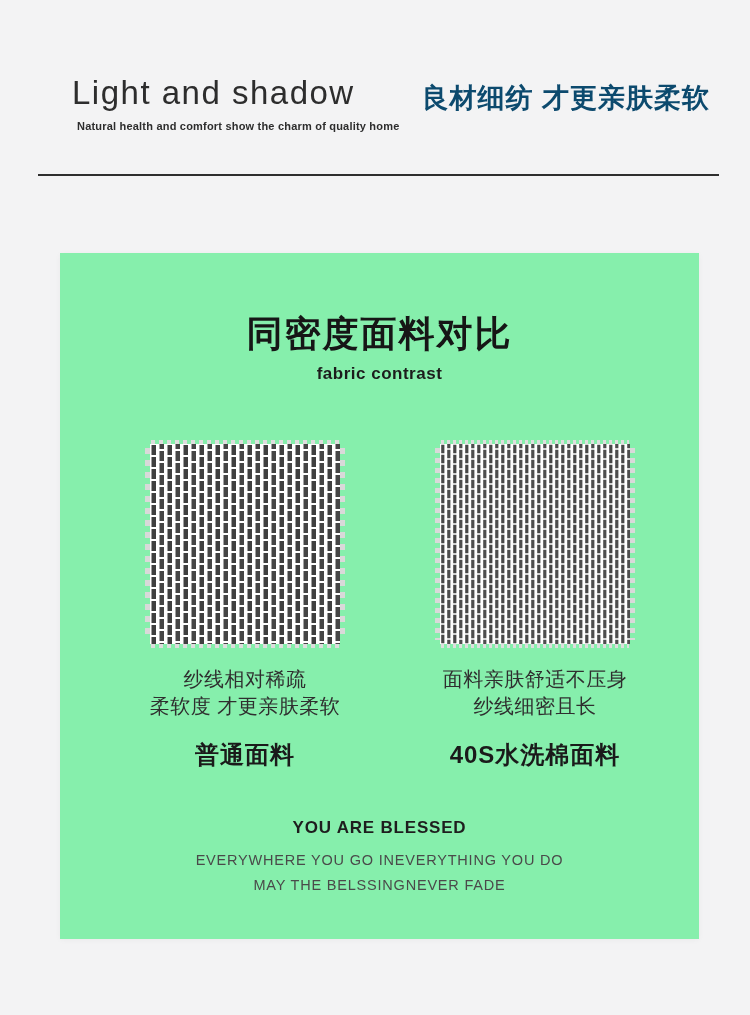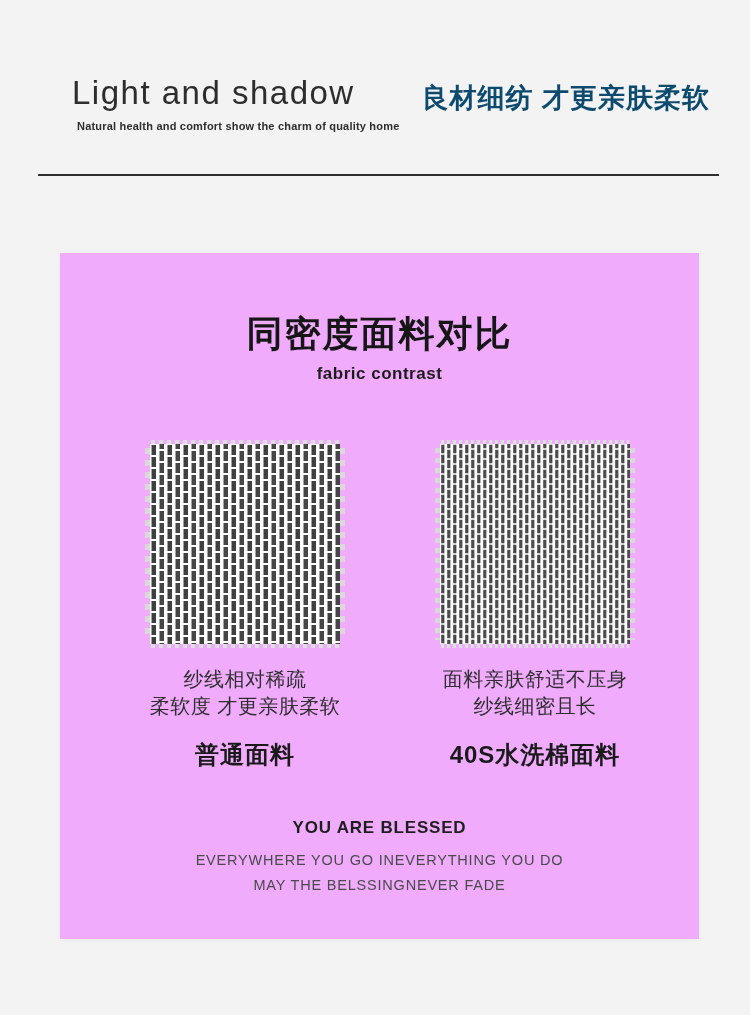--- a/index.html
+++ b/index.html
@@ -32,21 +32,21 @@
   }
   .divider {
     position: absolute; left: 38px; top: 174px;
     width: 681px; height: 2px; background: #2e2e2e;
   }
 
   
   .card {
     position: absolute; left: 60px; top: 253px;
     width: 639px; height: 686px;
-    background: #f0abfc;
+    background: #86efac;
     box-shadow: 0 1px 6px rgba(0,0,0,0.04);
     text-align: center;
   }
   .card-title {
     margin-top: 60px;
     font-size: 36px; line-height: 42px; font-weight: 800;
     letter-spacing: 2px; color: #161616;
   }
   .card-subtitle {
     margin-top: 9px;

